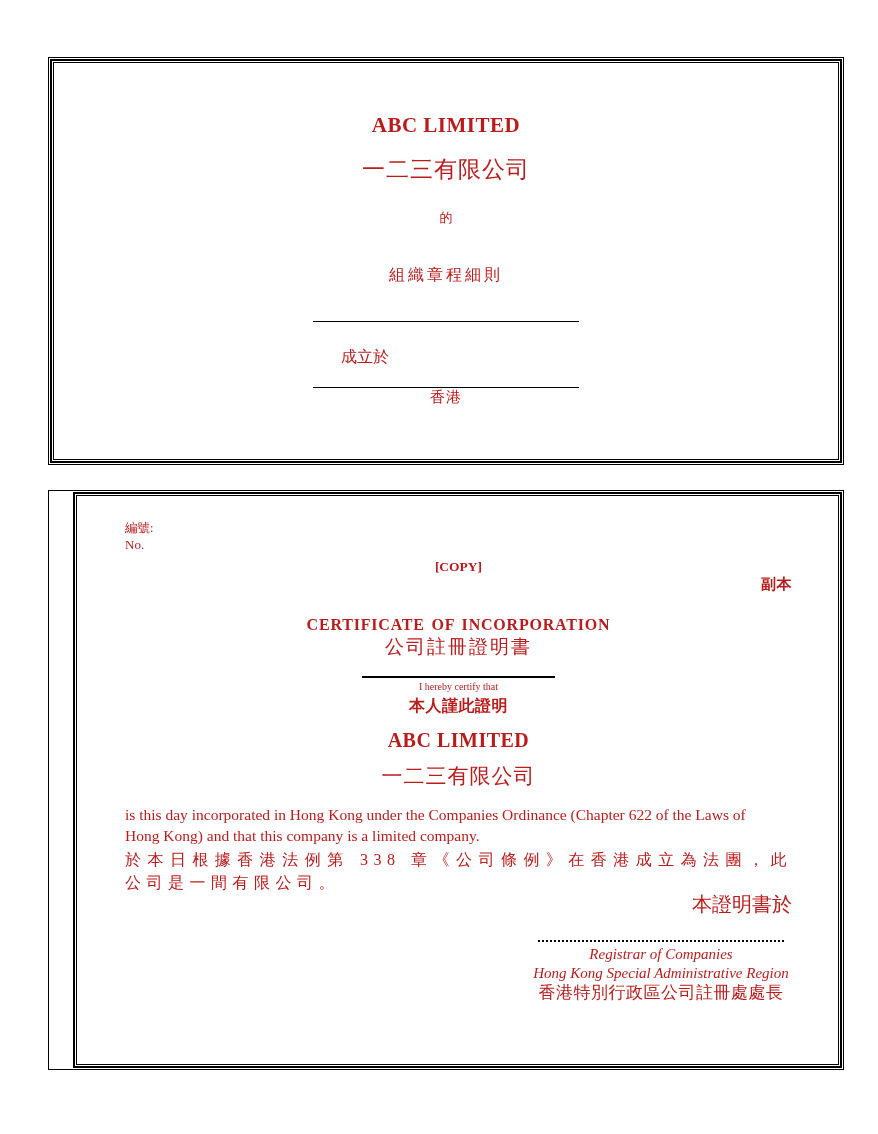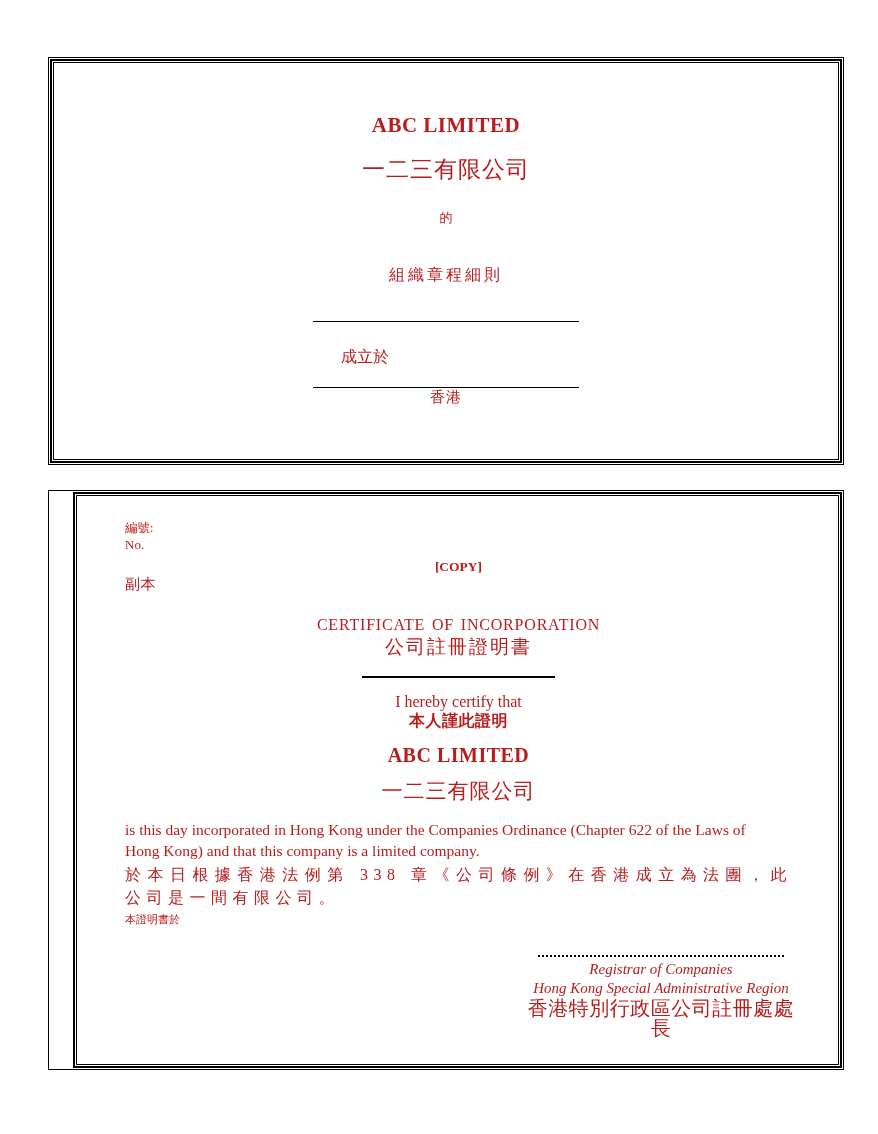--- a/index.html
+++ b/index.html
@@ -27,39 +27,39 @@
   .hrule.second { margin-top:20px; }
   .cover-incorp { font-size:16px; line-height:20px; margin-top:25px; padding-left:28px; }
   .cover-place { font-size:15px; line-height:19px; letter-spacing:1px; }
 
   
   .cert-content { padding:24px 46px 0 48px; }
   .cert-no { text-align:left; }
   .no-zh { font-size:12.5px; line-height:16px; }
   .no-en { font-size:13px; line-height:17px; }
   .copy-en { font-size:13.5px; line-height:17px; margin-top:5px; font-weight:bold; text-align:center; }
-  .copy-zh { font-size:15px; line-height:19px; font-weight:normal; text-align:left; letter-spacing:0.5px; }
-  .cert-title-en { font-size:16px; line-height:20px; margin-top:21px; font-weight:normal; letter-spacing:0.8px; word-spacing:2px; text-align:center; }
+  .copy-zh { font-size:15px; line-height:19px; font-weight:bold; text-align:right; letter-spacing:0.5px; }
+  .cert-title-en { font-size:16px; line-height:20px; margin-top:21px; font-weight:bold; letter-spacing:0.8px; word-spacing:2px; text-align:center; }
   .cert-title-zh { font-size:19px; line-height:24px; font-weight:normal; letter-spacing:2px; text-align:center; }
   .divider { width:193px; border-top:2px solid #000; margin:17px auto 0 auto; }
-  .certify-en { font-size:16px; line-height:18px; margin-top:15px; text-align:center; }
+  .certify-en { font-size:10px; line-height:18px; text-align:center; }
   .certify-zh { font-size:16px; line-height:20px; font-weight:bold; text-align:center; letter-spacing:0.5px; }
   .cert-name-en { font-size:20px; line-height:25px; margin-top:12px; font-weight:bold; text-align:center; letter-spacing:0.5px; }
   .cert-name-zh { font-size:21px; line-height:26px; margin-top:10px; text-align:center; letter-spacing:1px; }
   .cert-body { margin-top:15px; text-align:left; }
   .body-en-line { font-size:15.5px; line-height:21px; white-space:nowrap; }
   .body-zh-line { font-size:16px; line-height:23px; letter-spacing:5.5px; white-space:nowrap; }
   .body-zh-line.justified { margin-top:2px; white-space:normal; text-align:justify; text-align-last:justify; text-justify:inter-character; }
   .issued-en { font-size:15px; line-height:19px; margin-top:14px; }
-  .issued-zh { font-size:11px; line-height:20px; }
+  .issued-zh { font-size:20px; line-height:20px;text-align:right; }
   .signature { width:282px; margin:26px 0 0 auto; margin-right:-10px; text-align:center; }
   .dotted { border-bottom:2px dotted #000; height:0; width:246px; margin:0 auto; }
   .sig-en { font-size:15px; line-height:19px; font-style:italic; margin-top:3px; }
   .sig-region { font-size:15px; line-height:19px; font-style:italic; white-space:nowrap; }
-  .sig-zh { font-size:20px; line-height:20px; letter-spacing:0.5px; }
+  .sig-zh { font-size:17px; line-height:20px; letter-spacing:0.5px; }
 </style>
 </head>
 <body>
 
 <div class="page">
 
   <section class="doc-box box-top">
     <div class="frame-mid">
       <div class="frame-inner">
         <div class="cover-content">

